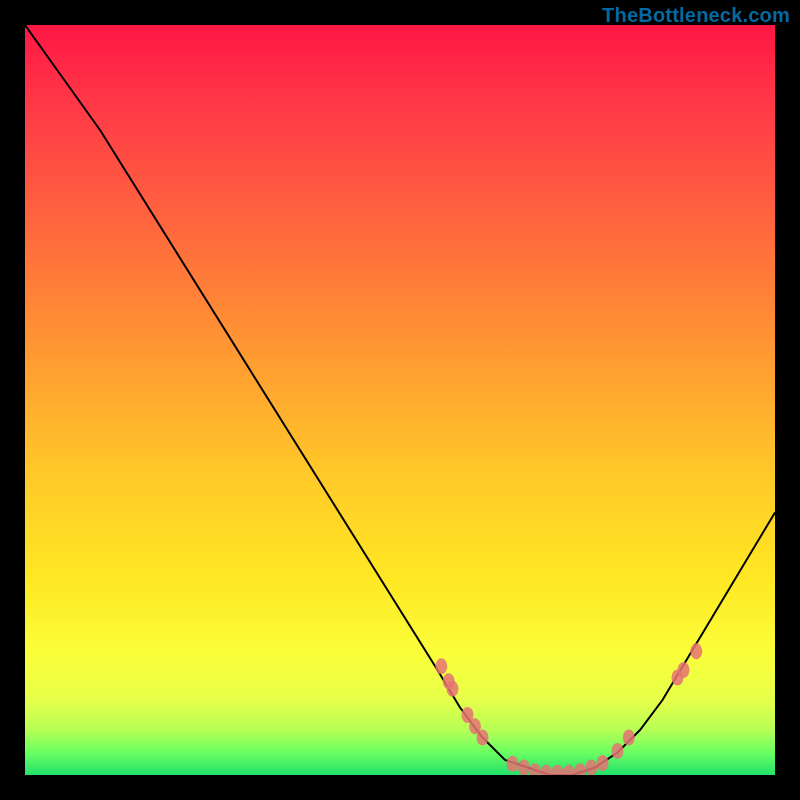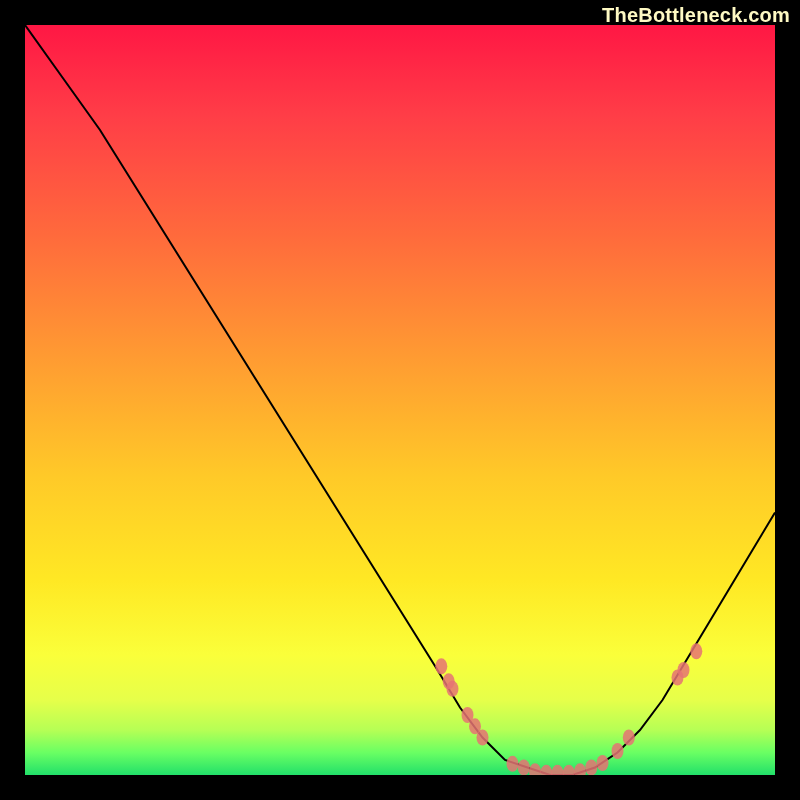--- a/index.html
+++ b/index.html
@@ -27,21 +27,21 @@
       #e6ff4a 90%,
       #b6ff55 94%,
       #6aff63 97%,
       #22e06a 100%);
   }
   .watermark {
     position: absolute;
     top: 4px;
     right: 10px;
     font: 600 20px Arial, Helvetica, sans-serif;
-    color: #fef9c3;
+    color: #0369a1;
     letter-spacing: 0.2px;
     text-align: right;
   }
   svg.curve {
     position: absolute;
     left: 0; top: 0;
     width: 750px; height: 750px;
   }
   .curve path.line {
     fill: none;

